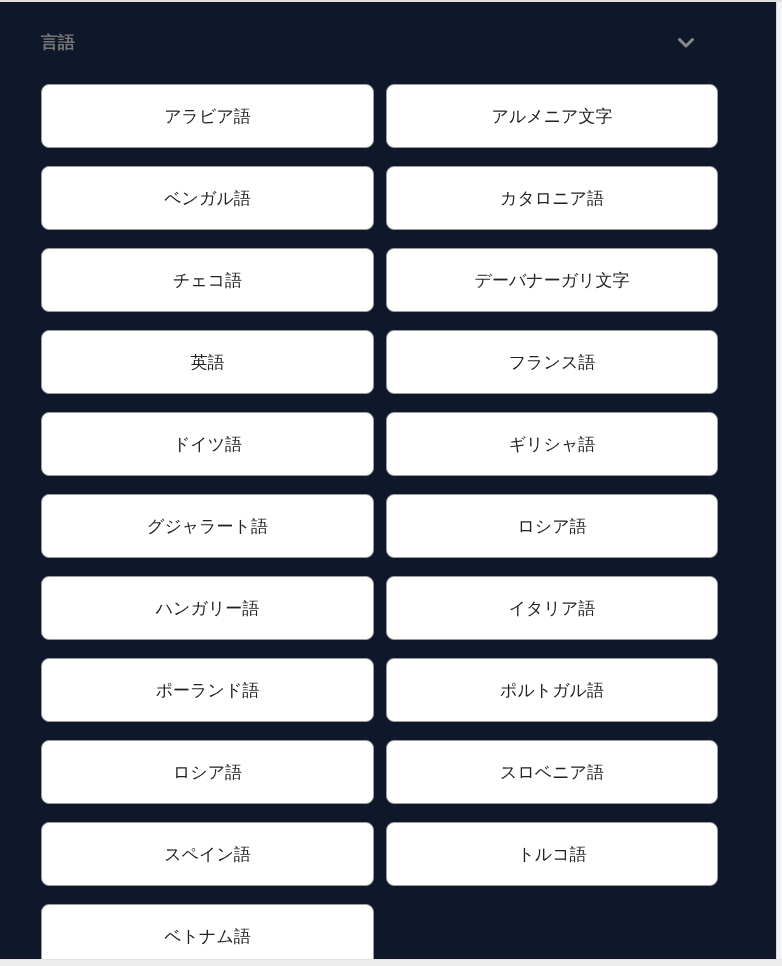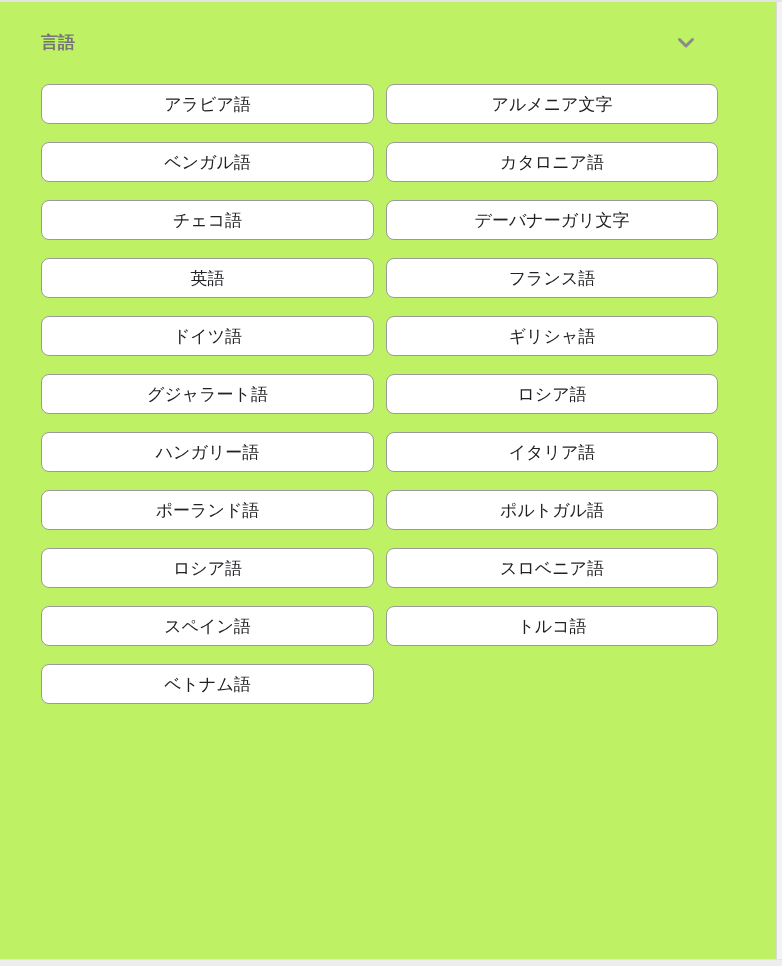--- a/index.html
+++ b/index.html
@@ -8,21 +8,21 @@
     width: 782px;
     height: 966px;
     background: #ffffff;
     font-family: "DejaVu Sans", "Liberation Sans", sans-serif;
     position: relative;
     overflow: hidden;
   }
   .panel {
     position: absolute;
     inset: 0;
-    background: #bef264;
+    background: #0f172a;
     border-top: 2px solid var(--divider, #e8e8e8);
   }
   .panel-header {
     display: flex;
     align-items: center;
     justify-content: space-between;
     padding: 26px 84px 0 41px;
     height: 54px;
     cursor: pointer;
   }
@@ -42,21 +42,21 @@
   }
   .chevron svg { display: block; }
   .lang-grid {
     margin: 28px 0 0 41px;
     display: grid;
     grid-template-columns: 333px 332px;
     column-gap: 12px;
     row-gap: 18px;
   }
   .lang-btn {
-    height: 40px;
+    height: 64px;
     background: #ffffff;
     border: 1.5px solid var(--button-border, #9b9b9b);
     border-radius: 8px;
     font-family: "DejaVu Sans", "Liberation Sans", sans-serif;
     font-size: 17px;
     color: var(--button-text, #202124);
     text-align: center;
     padding: 0 0;
     cursor: pointer;
     outline: none;

